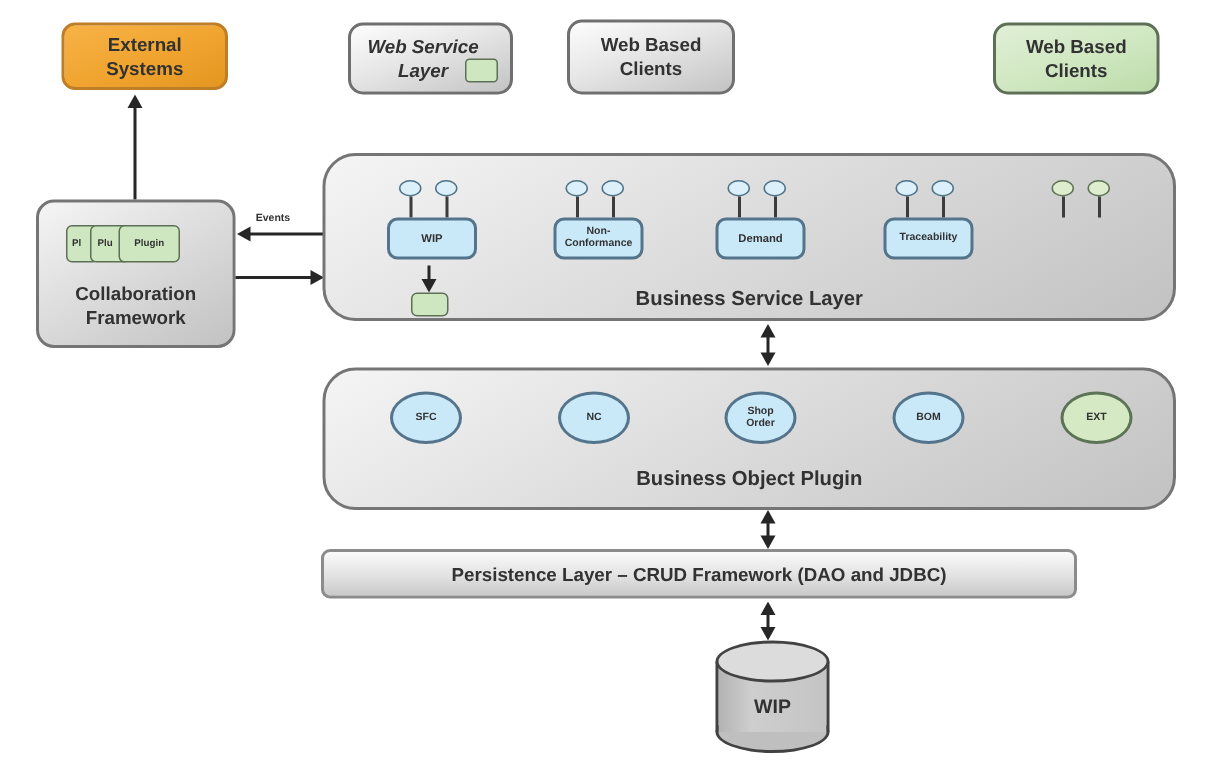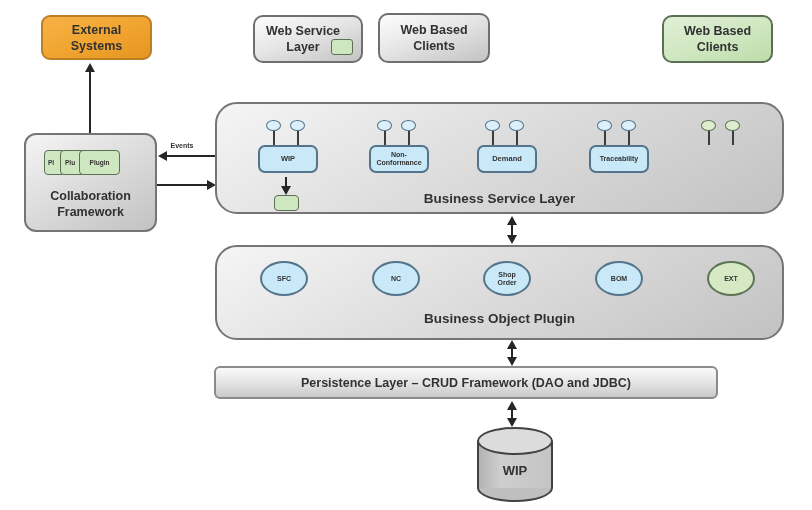--- a/index.html
+++ b/index.html
@@ -64,21 +64,21 @@
 </style>
 </head>
 <body>
 
 <div id="stage">
 
   <div class="abs box-orange clabel" style="left:41px;top:15px;width:111px;height:45px;">
     <span style="width:72px;">External Systems</span>
   </div>
 
-  <div class="abs box-gray" style="left:253px;top:15px;width:110px;height:48px;">
+  <div class="abs box-gray" style="left:232px;top:15px;width:110px;height:48px;font-style:italic;">
     <div class="abs clabel" style="left:4px;top:0;width:88px;height:44px;">Web Service Layer</div>
     <div class="abs badge" style="right:8px;bottom:6px;width:22px;height:16px;"></div>
   </div>
 
   <div class="abs box-gray clabel" style="left:378px;top:13px;width:112px;height:50px;">
     <span style="width:80px;">Web Based Clients</span>
   </div>
 
 
   <div class="abs box-green clabel" style="left:662px;top:15px;width:111px;height:48px;">

